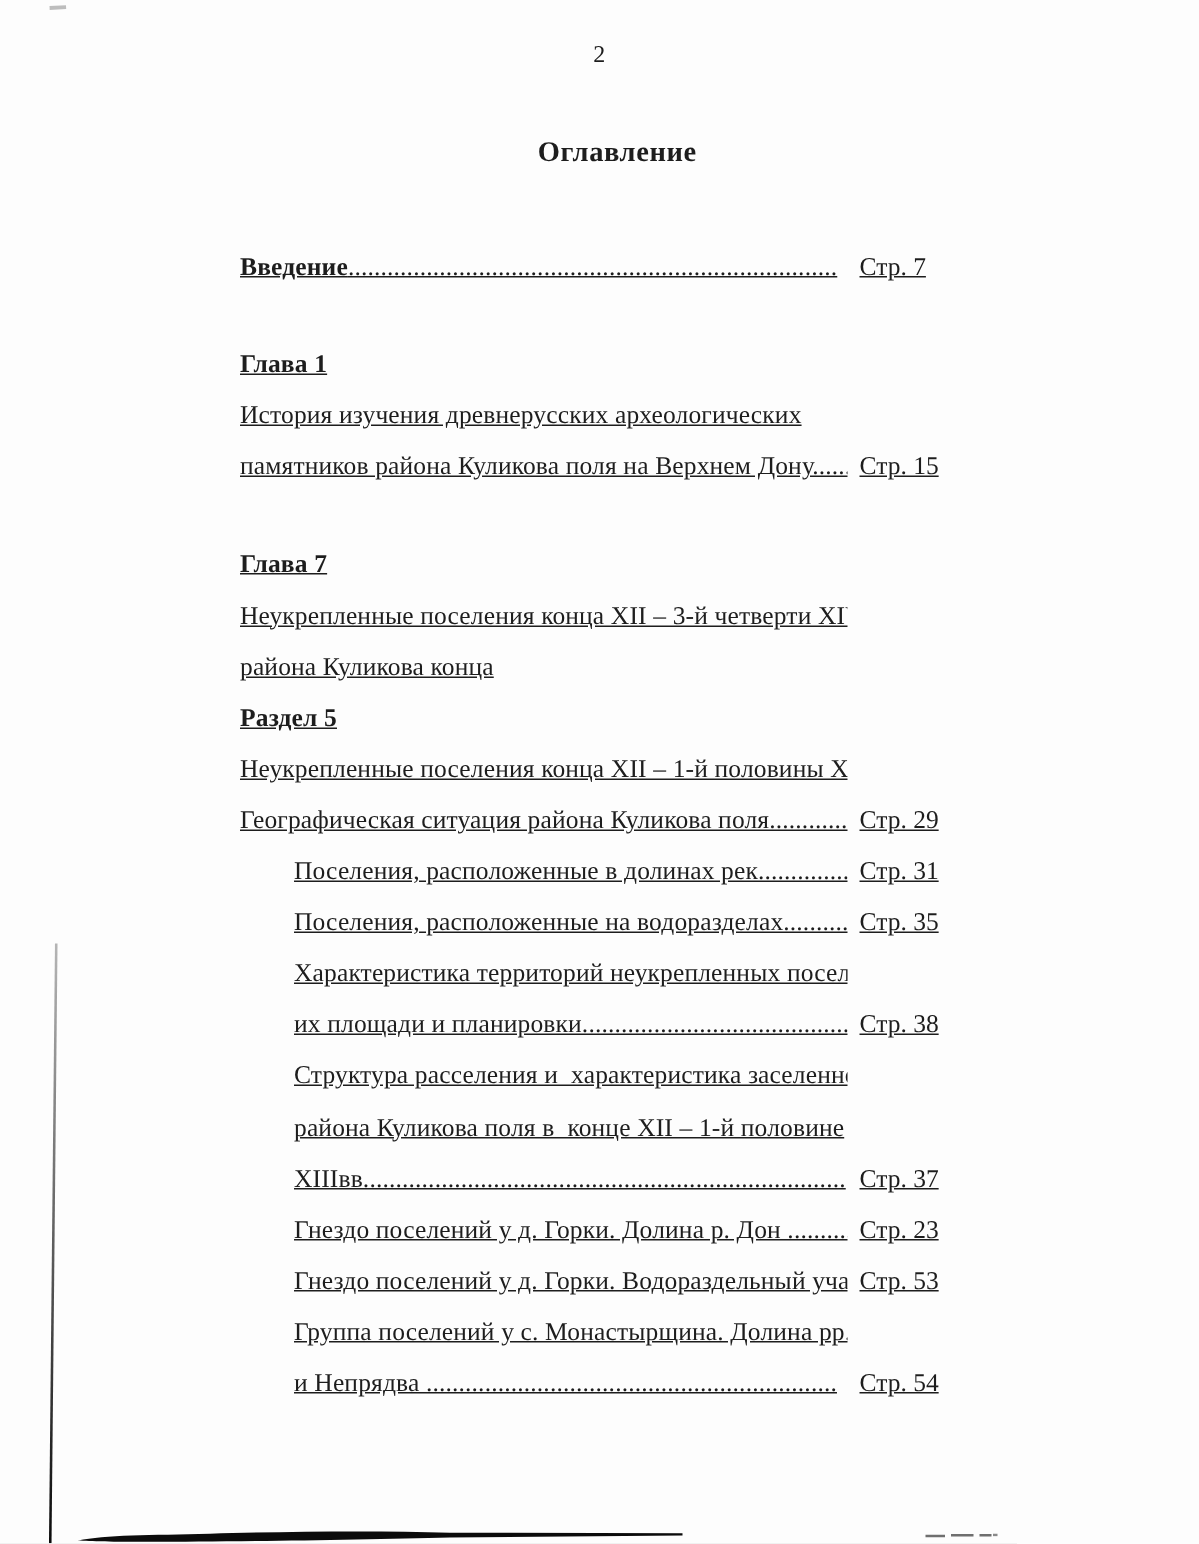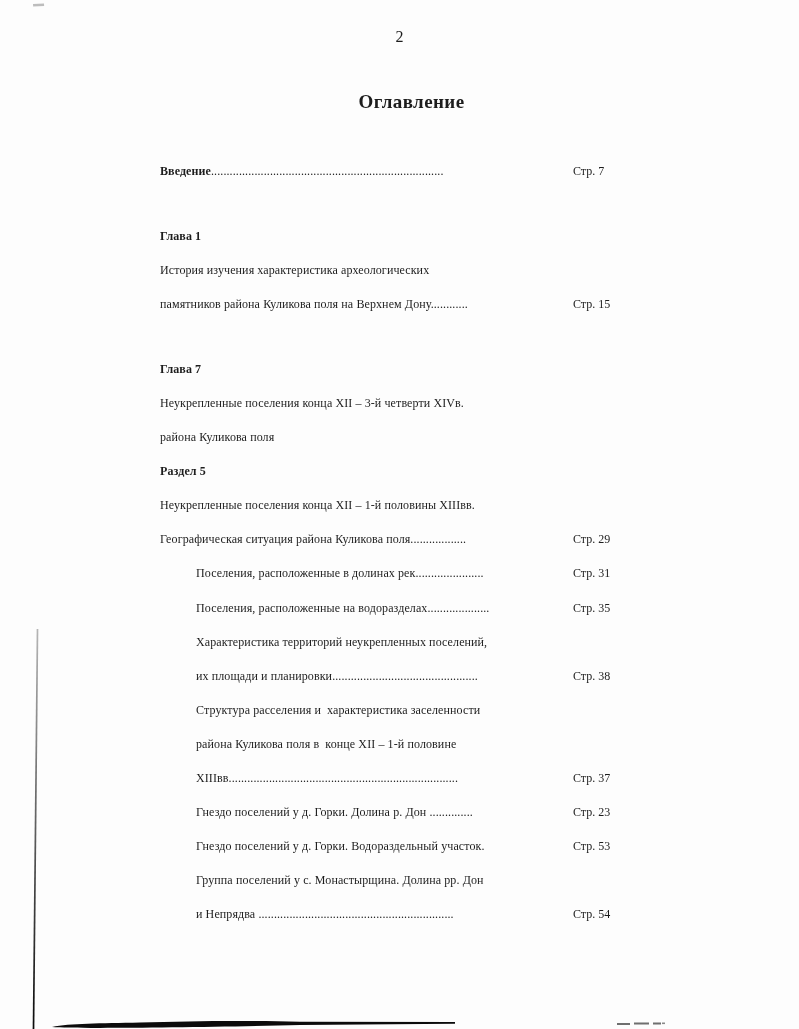--- a/index.html
+++ b/index.html
@@ -18,22 +18,22 @@
   }
   .toc-title {
     position:absolute; top:79px; left:0; width:100%;
     text-align:center; font-size:19px; font-weight:bold;
     letter-spacing:0.4px; margin:12px;
   }
   .entries {
     position:absolute; left:160px; top:154px; right:0;
   }
   .row {
-    display:flex; align-items:center;
-    height:34.1px; font-size:12px;
+    display:flex; align-items:flex-end;
+    height:34.1px; font-size:17px;text-decoration:underline;
   }
   .row.gap { margin-top:31px; }
   .row .text {
     display:inline-block; width:405px; overflow:hidden;
     white-space:pre; letter-spacing:0.1px;
   }
   .row.ind1 .text { padding-left:36px; width:369px; }
   .row .text b { font-weight:bold; }
   .row .pg { margin-left:8px; white-space:nowrap; }
   .artifacts { position:absolute; left:0; top:0; pointer-events:none; }
@@ -50,37 +50,37 @@
   <div class="entries" id="entries">
       <div class="row">
         <span class="text"><b>Введение</b><span>...........................................................................</span></span>
         <span class="pg">Стр. 7</span>
       </div>
       <div class="row gap">
         <span class="text"><b>Глава 1</b><span></span></span>
         <span class="pg"></span>
       </div>
       <div class="row">
-        <span class="text"><b></b><span>История изучения характеристика археологических</span></span>
+        <span class="text"><b></b><span>История изучения древнерусских археологических</span></span>
         <span class="pg"></span>
       </div>
       <div class="row">
         <span class="text"><b></b><span>памятников района Куликова поля на Верхнем Дону............</span></span>
         <span class="pg">Стр. 15</span>
       </div>
       <div class="row gap">
         <span class="text"><b>Глава 7</b><span></span></span>
         <span class="pg"></span>
       </div>
       <div class="row">
         <span class="text"><b></b><span>Неукрепленные поселения конца XII – 3-й четверти XIVв.</span></span>
         <span class="pg"></span>
       </div>
       <div class="row">
-        <span class="text"><b></b><span>района Куликова поля</span></span>
+        <span class="text"><b></b><span>района Куликова конца</span></span>
         <span class="pg"></span>
       </div>
       <div class="row">
         <span class="text"><b>Раздел 5</b><span></span></span>
         <span class="pg"></span>
       </div>
       <div class="row">
         <span class="text"><b></b><span>Неукрепленные поселения конца XII – 1-й половины XIIIвв.</span></span>
         <span class="pg"></span>
       </div>

